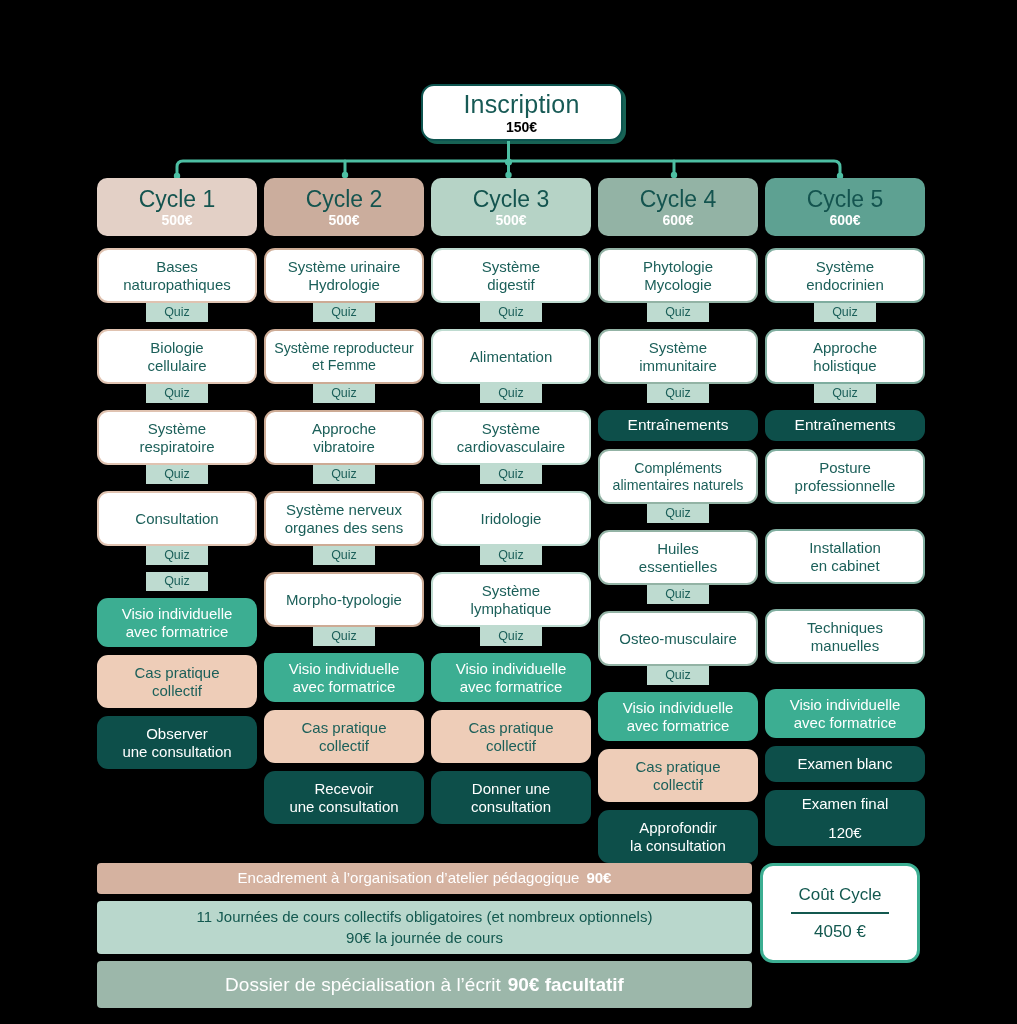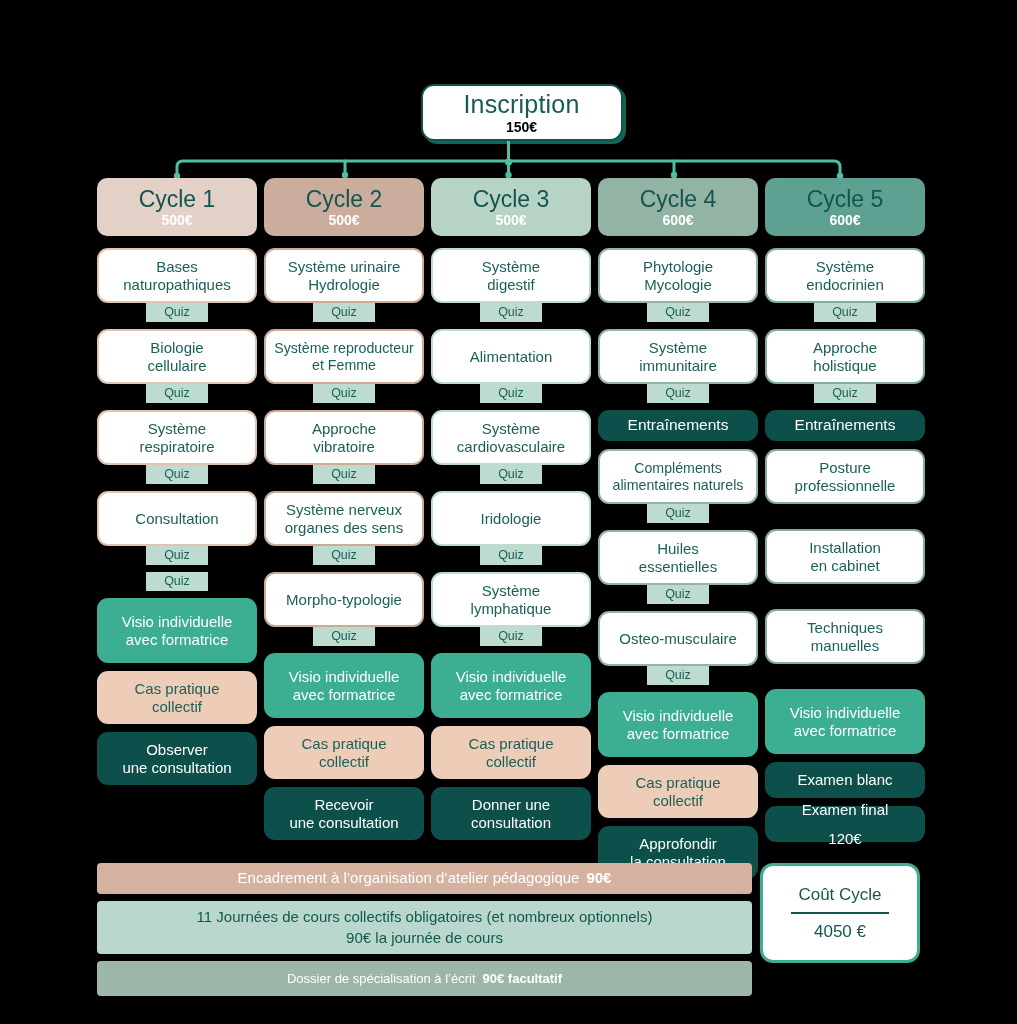--- a/index.html
+++ b/index.html
@@ -83,41 +83,41 @@
     border-radius: 11px;
     display: flex; flex-direction: column;
     align-items: center; justify-content: center;
     text-align: center;
     line-height: 1.2;
   }
   .pill.dark { background: #0d4f4a; color: #ffffff; }
   .pill.teal { background: #3cae92; color: #ffffff; }
   .pill.beige { background: #eecdb8; color: #1b5f59; }
   .p-entr { height: 31px; font-size: 15.5px; margin-bottom: 8px; }
-  .p-visio { height: 65px; font-size: 15px; }
+  .p-visio { height: 49px; font-size: 15px; }
   .p-cas { height: 53px; font-size: 15px; }
   .p-cons { height: 53px; font-size: 15px; }
   .p-exam { height: 36px; font-size: 15px; }
-  .p-examf { height: 36px; font-size: 15px; gap: 11px; }
+  .p-examf { height: 56px; font-size: 15px; gap: 11px; }
 
   
   .bottom { position: absolute; left: 97px; top: 863px; width: 823px; }
   .bars { width: 655px; }
   .bar {
     border-radius: 4px;
     display: flex; flex-direction: column;
     align-items: center; justify-content: center;
     text-align: center;
     color: #ffffff;
     line-height: 1.35;
   }
   .bar .line2 { color: #13584f; }
   .bar-1 { background: #d5b2a0; height: 31px; font-size: 15px; margin-bottom: 7px; }
   .bar-2 { background: #b9d7cc; height: 53px; font-size: 15px; color: #13584f; margin-bottom: 7px; }
-  .bar-3 { background: #9cb7aa; height: 35px; font-size: 13px; }
+  .bar-3 { background: #9cb7aa; height: 47px; font-size: 19px; }
   .amt { font-weight: bold; margin-left: 7px; }
 
   
   .total {
     position: absolute; right: 0; top: 0;
     width: 160px; height: 100px;
     background: #ffffff;
     border: 3px solid #3cae92;
     border-radius: 13px;
     display: flex; flex-direction: column;

